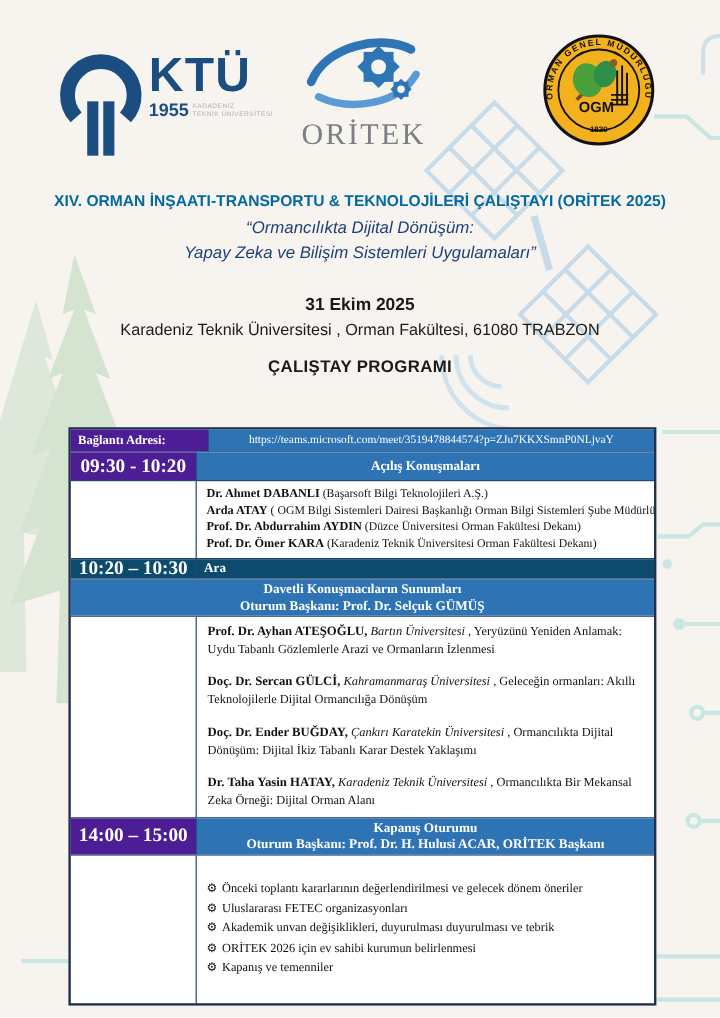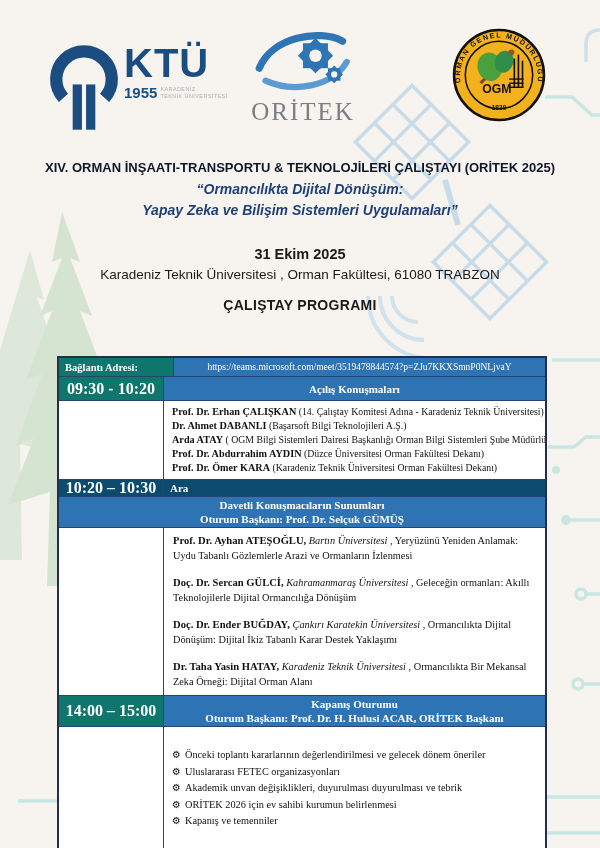--- a/index.html
+++ b/index.html
@@ -16,38 +16,38 @@
   .ktu-year-row{display:flex;align-items:flex-start;margin-top:2px;}
   .ktu-year{font-size:15px;font-weight:bold;color:#1b4d80;margin-right:3px;}
   .ktu-small{font-size:5.5px;color:#a9b2ba;line-height:6.5px;margin-top:2px;letter-spacing:.4px;}
   .oritek{position:absolute;left:243px;top:0;width:120px;text-align:center;}
   .oritek-word{font-family:"Liberation Serif",serif;font-size:25px;color:#7b7f84;
                letter-spacing:2px;margin-top:-4px;}
   .ogm{position:absolute;left:452px;top:0;}
 
   
   .title{position:absolute;top:160px;width:600px;text-align:center;font-size:13px;
-         font-weight:bold;color:#0f172a;white-space:nowrap;}
-  .subtitle{position:absolute;width:600px;text-align:center;font-size:14px;font-weight:bold;
+         font-weight:bold;color:#0369a1;white-space:nowrap;}
+  .subtitle{position:absolute;width:600px;text-align:center;font-size:14px;font-weight:normal;
             font-style:italic;color:#1f4077;}
   .sub1{top:181px;} .sub2{top:202px;}
   .date{position:absolute;top:246px;width:600px;text-align:center;font-size:14.5px;font-weight:bold;}
   .loc{position:absolute;top:267px;width:600px;text-align:center;font-size:13.5px;}
   .prog{position:absolute;top:297px;width:600px;text-align:center;font-size:14px;font-weight:bold;
         letter-spacing:.3px;}
 
   
   .ptable{position:absolute;left:57px;top:356px;width:486px;background:#fff;
           border:2px solid #23304b;font-family:"Liberation Serif",serif;color:#111;}
   .trow{display:flex;border-top:1px solid #24456e;}
   .trow:first-child{border-top:none;}
   .tleft{flex:0 0 104px;border-right:1px solid #24456e;display:flex;align-items:center;
          justify-content:center;text-align:center;font-weight:bold;font-size:16px;}
   .tright{flex:1;min-width:0;}
-  .navy{background:#0f766e;color:#fff;}
+  .navy{background:#4c1d95;color:#fff;}
   .blue{background:#2e74b5;color:#fff;}
   .lblue{background:#0c4a6e;color:#fff;}
   .linkcell{display:flex;align-items:center;justify-content:center;font-size:9.5px;
             color:#fff;padding:2px 4px;}
   .linklabel{justify-content:flex-start;padding-left:6px;font-size:10.5px;}
   .sechead{display:flex;flex-direction:column;align-items:center;justify-content:center;
            font-weight:bold;font-size:11px;line-height:14px;padding:3px 16px;}
   .breakcell{display:flex;align-items:center;font-weight:bold;font-size:11px;padding:1px 6px;}
   .openlist{padding:4px 8px;font-size:9.8px;line-height:14px;white-space:nowrap;overflow:hidden;}
   .openlist b{font-size:10.2px;}
@@ -208,21 +208,20 @@
       </div>
 
       <div class="trow" style="height:23px;">
         <div class="tleft navy">09:30 - 10:20</div>
         <div class="tright blue sechead">Açılış Konuşmaları</div>
       </div>
 
       <div class="trow">
         <div class="tleft"></div>
         <div class="tright openlist">
-          <div><b>Prof. Dr. Erhan ÇALIŞKAN</b><span> (14. Çalıştay Komitesi Adına - Karadeniz Teknik Üniversitesi)</span></div>
           <div><b>Dr. Ahmet DABANLI</b><span> (Başarsoft Bilgi Teknolojileri A.Ş.)</span></div>
           <div><b>Arda ATAY</b><span> ( OGM Bilgi Sistemleri Dairesi Başkanlığı Orman Bilgi Sistemleri Şube Müdürlüğü)</span></div>
           <div><b>Prof. Dr. Abdurrahim AYDIN</b><span> (Düzce Üniversitesi Orman Fakültesi Dekanı)</span></div>
           <div><b>Prof. Dr. Ömer KARA</b><span> (Karadeniz Teknik Üniversitesi Orman Fakültesi Dekanı)</span></div>
         </div>
       </div>
 
       <div class="trow" style="height:16px;">
         <div class="tleft lblue">10:20 – 10:30</div>
         <div class="tright lblue breakcell">Ara</div>

